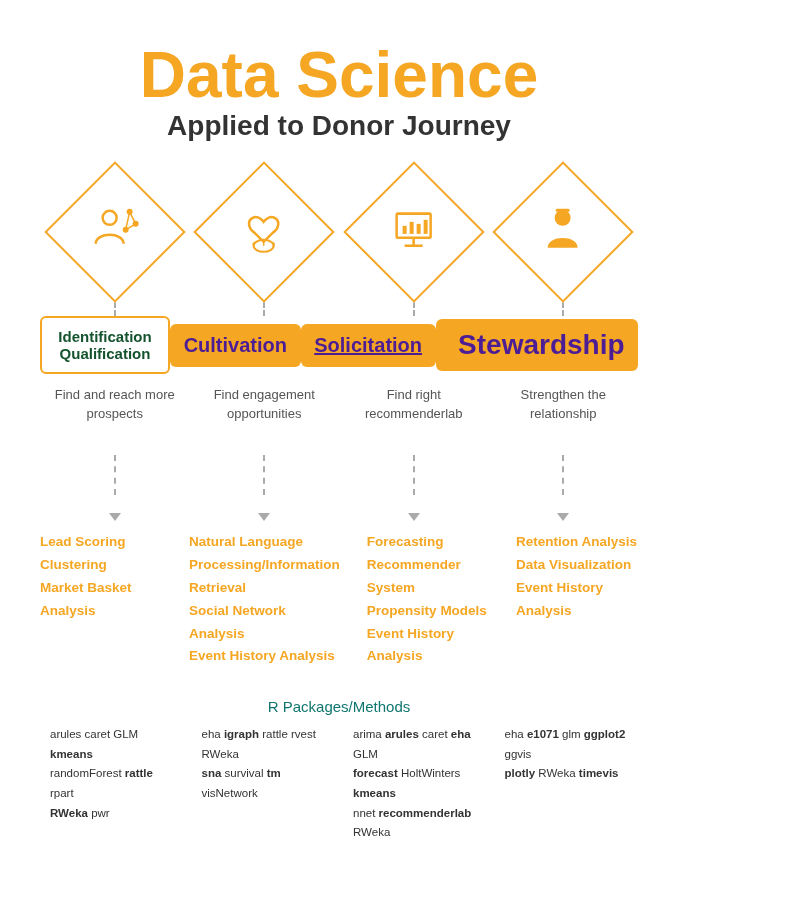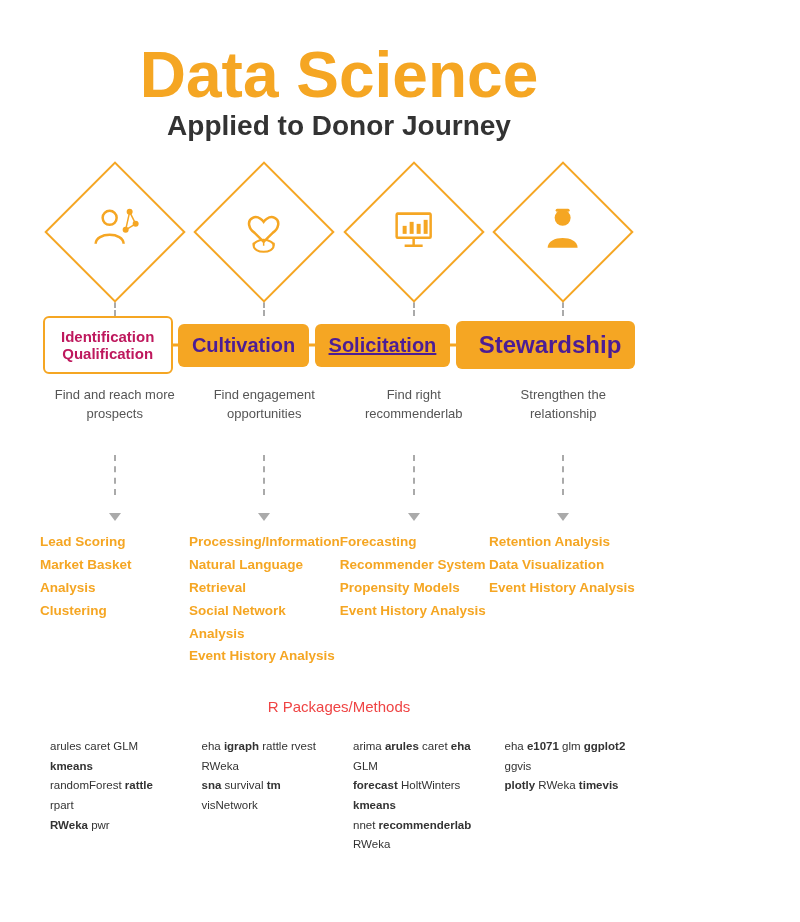--- a/index.html
+++ b/index.html
@@ -125,42 +125,43 @@
       border-top: 8px solid #aaa;
       margin-top: -2px;
     }
 
     
     .methods-row {
       display: flex;
       justify-content: space-between;
       margin: 10px 0 0;
       padding: 0 10px;
+      gap: 27px;
     }
     .methods-cell {
       width: 170px;
     }
     .method-item {
       color: #F5A623;
       font-size: 13.5px;
       font-weight: 600;
       line-height: 1.7;
     }
 
     
     .r-packages-section {
       margin-top: 30px;
       padding: 0 20px;
     }
     .r-packages-title {
       text-align: center;
       font-size: 15px;
-      color: #ef4444;
+      color: #0f766e;
       font-weight: 400;
-      margin-bottom: 22px;
+      margin-bottom: 10px;
     }
     .r-packages-row {
       display: flex;
       justify-content: space-between;
       gap: 28px;
     }
     .r-pkg-cell {
       flex: 1;
       font-size: 11.5px;
       color: #333;
@@ -254,30 +255,30 @@
       <div class="dashed-line-down"></div>
     </div>
 
   </div>
 
   <div style="display:flex; justify-content:space-around; padding:0 10px; position:relative; align-items:center;">
 
     <div style="position:absolute; top:50%; left:80px; right:80px; height:3px; background:#F5A623; z-index:0; transform:translateY(-50%);"></div>
 
     <div class="stage-label outlined" style="position:relative; z-index:1;">
-      <span style="white-space:pre-line; font-size:15px; font-weight:900; color:#be185d;">Identification
+      <span style="white-space:pre-line; font-size:15px; font-weight:900; color:#14532d;">Identification
 Qualification</span>
     </div>
     <div class="stage-label" style="position:relative; z-index:1; font-size:20px;">
       <span>Cultivation</span>
     </div>
     <div class="stage-label" style="position:relative; z-index:1; font-size:20px;text-decoration:underline;">
       <span>Solicitation</span>
     </div>
-    <div class="stage-label" style="position:relative; z-index:1; font-size:24px;padding-left:23px;">
+    <div class="stage-label" style="position:relative; z-index:1; font-size:28px;padding-left:23px;">
       <span>Stewardship</span>
     </div>
   </div>
 
   <div class="desc-row">
     <div class="desc-cell">
       <span class="desc-text">Find and reach more prospects</span>
       <div class="dashed-line-down2"></div>
       <div class="arrow-down"></div>
     </div>
@@ -294,26 +295,26 @@
     <div class="desc-cell">
       <span class="desc-text">Strengthen the relationship</span>
       <div class="dashed-line-down2"></div>
       <div class="arrow-down"></div>
     </div>
   </div>
 
   <div class="methods-row">
     <div class="methods-cell">
       <div class="method-item">Lead Scoring</div>
+      <div class="method-item">Clustering</div>
       <div class="method-item">Market Basket Analysis</div>
-      <div class="method-item">Clustering</div>
     </div>
     <div class="methods-cell">
+      <div class="method-item">Natural Language</div>
       <div class="method-item">Processing/Information</div>
-      <div class="method-item">Natural Language</div>
       <div class="method-item">Retrieval</div>
       <div class="method-item">Social Network Analysis</div>
       <div class="method-item">Event History Analysis</div>
     </div>
     <div class="methods-cell">
       <div class="method-item">Forecasting</div>
       <div class="method-item">Recommender System</div>
       <div class="method-item">Propensity Models</div>
       <div class="method-item">Event History Analysis</div>
     </div>

